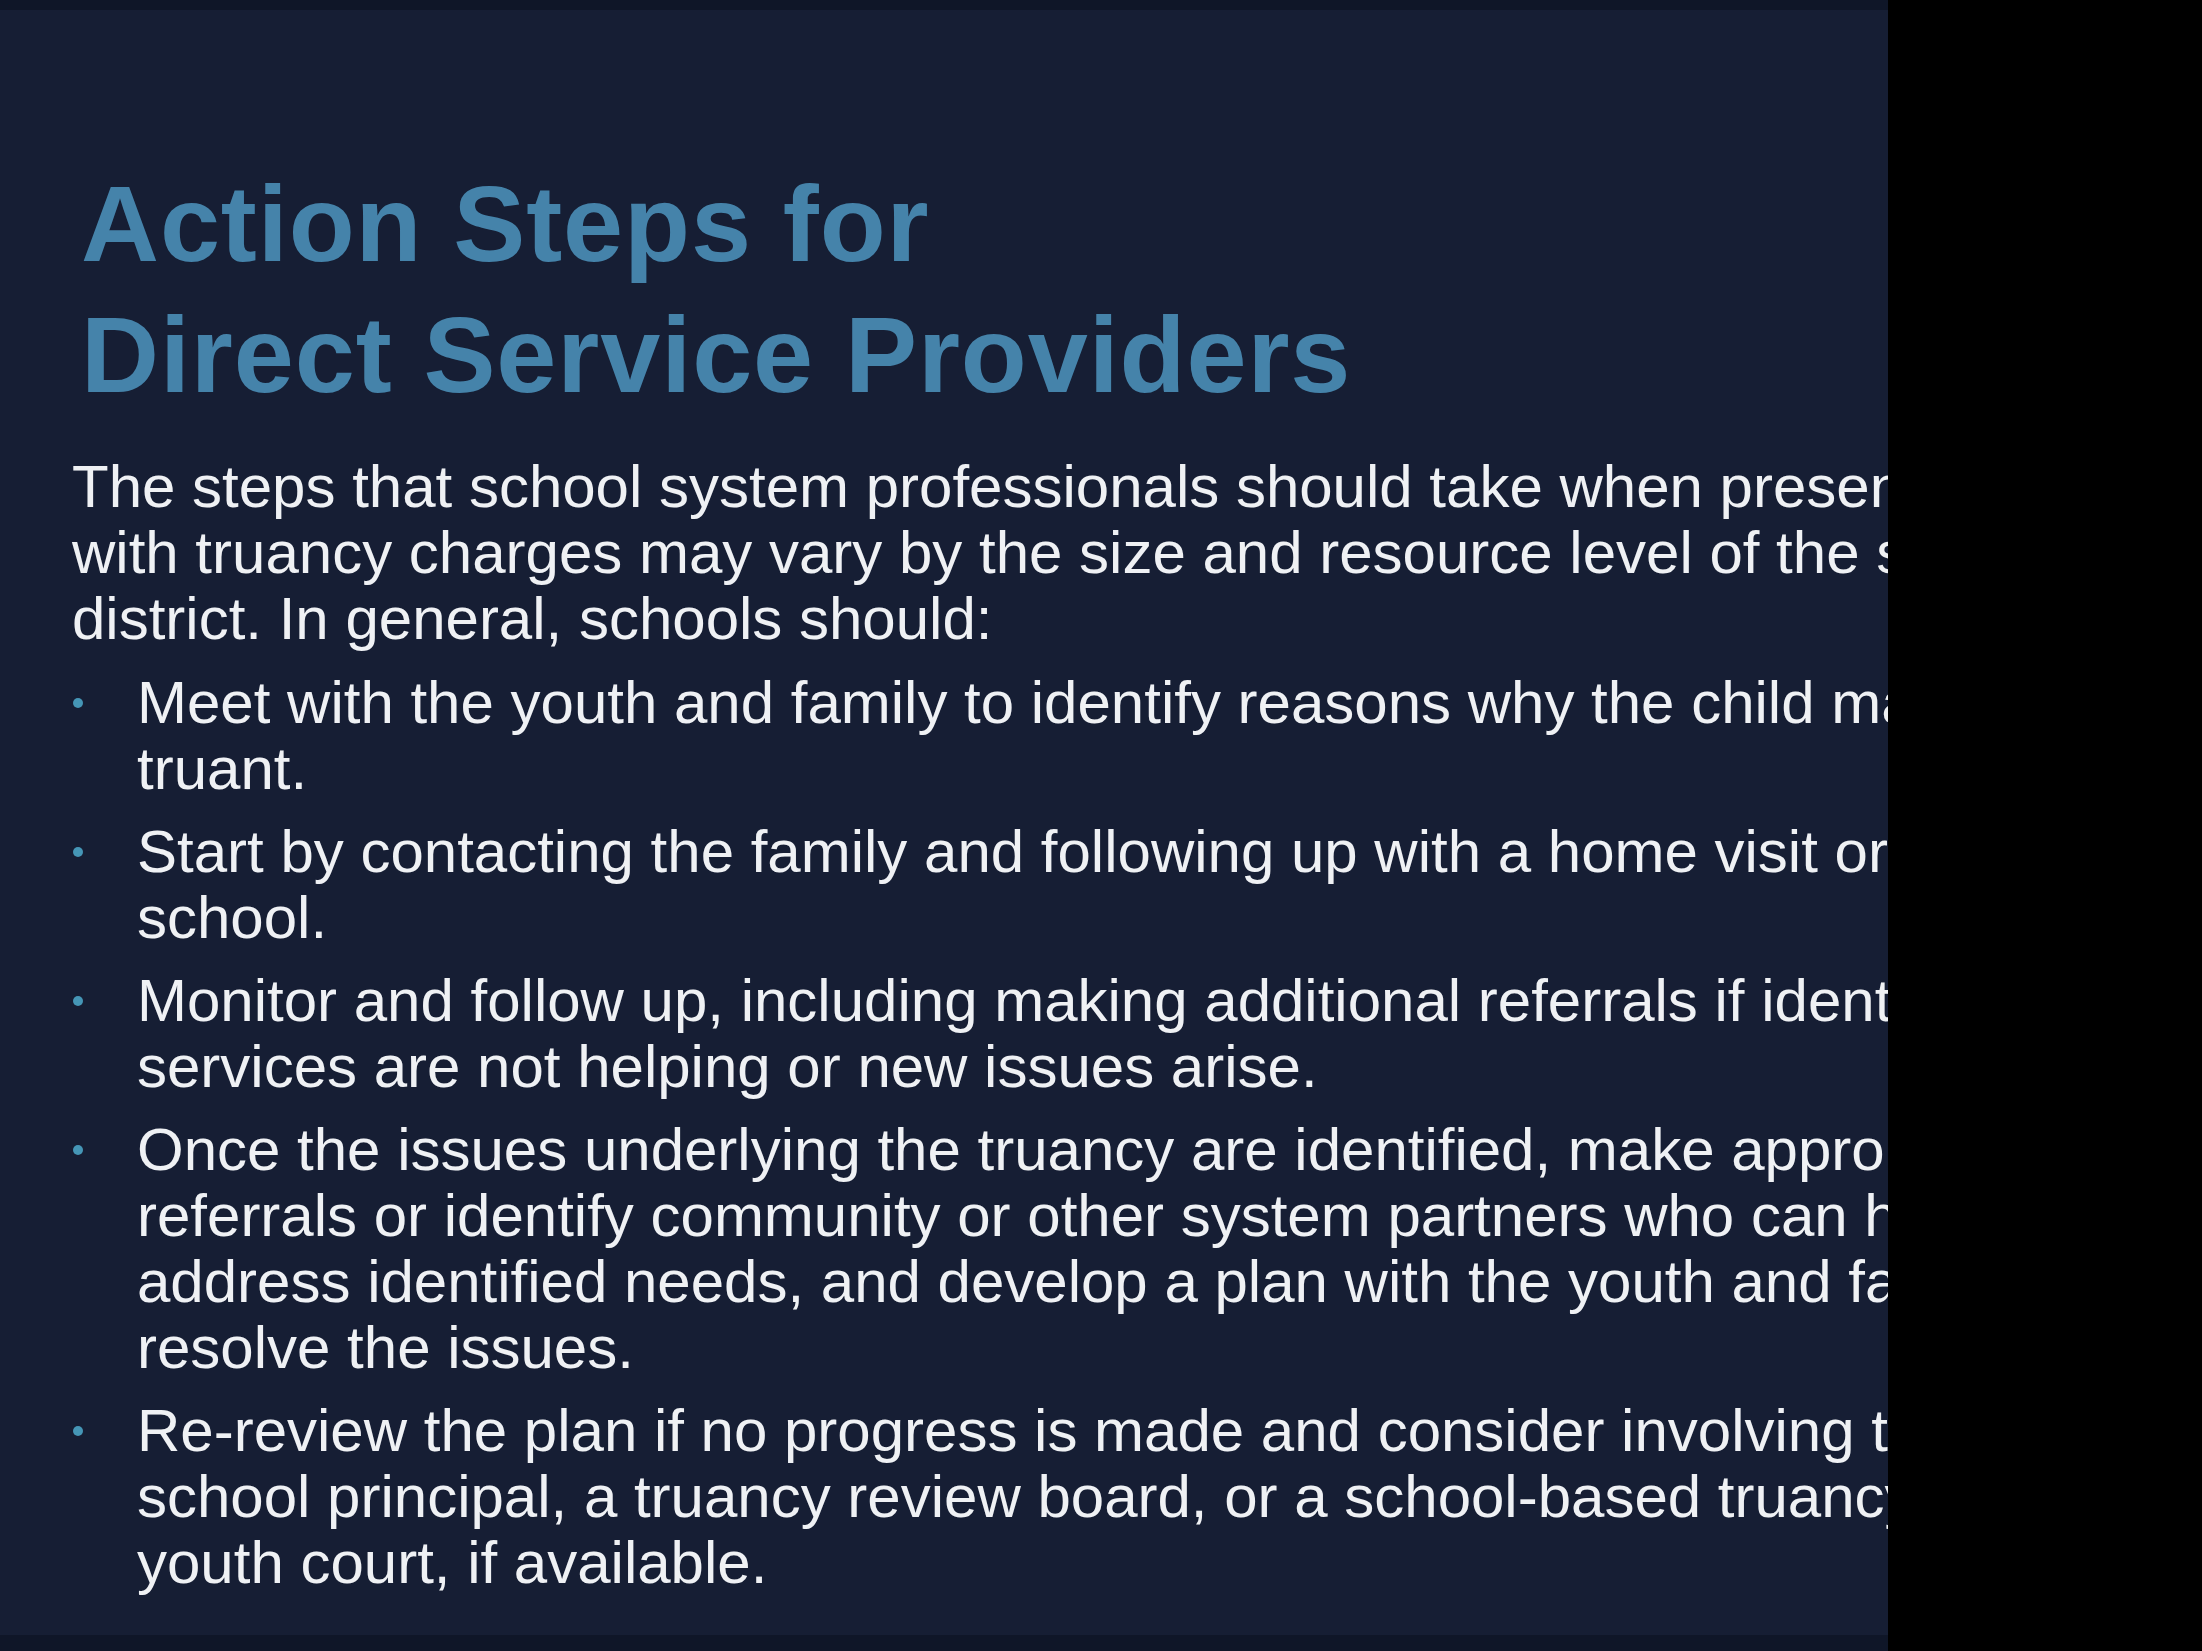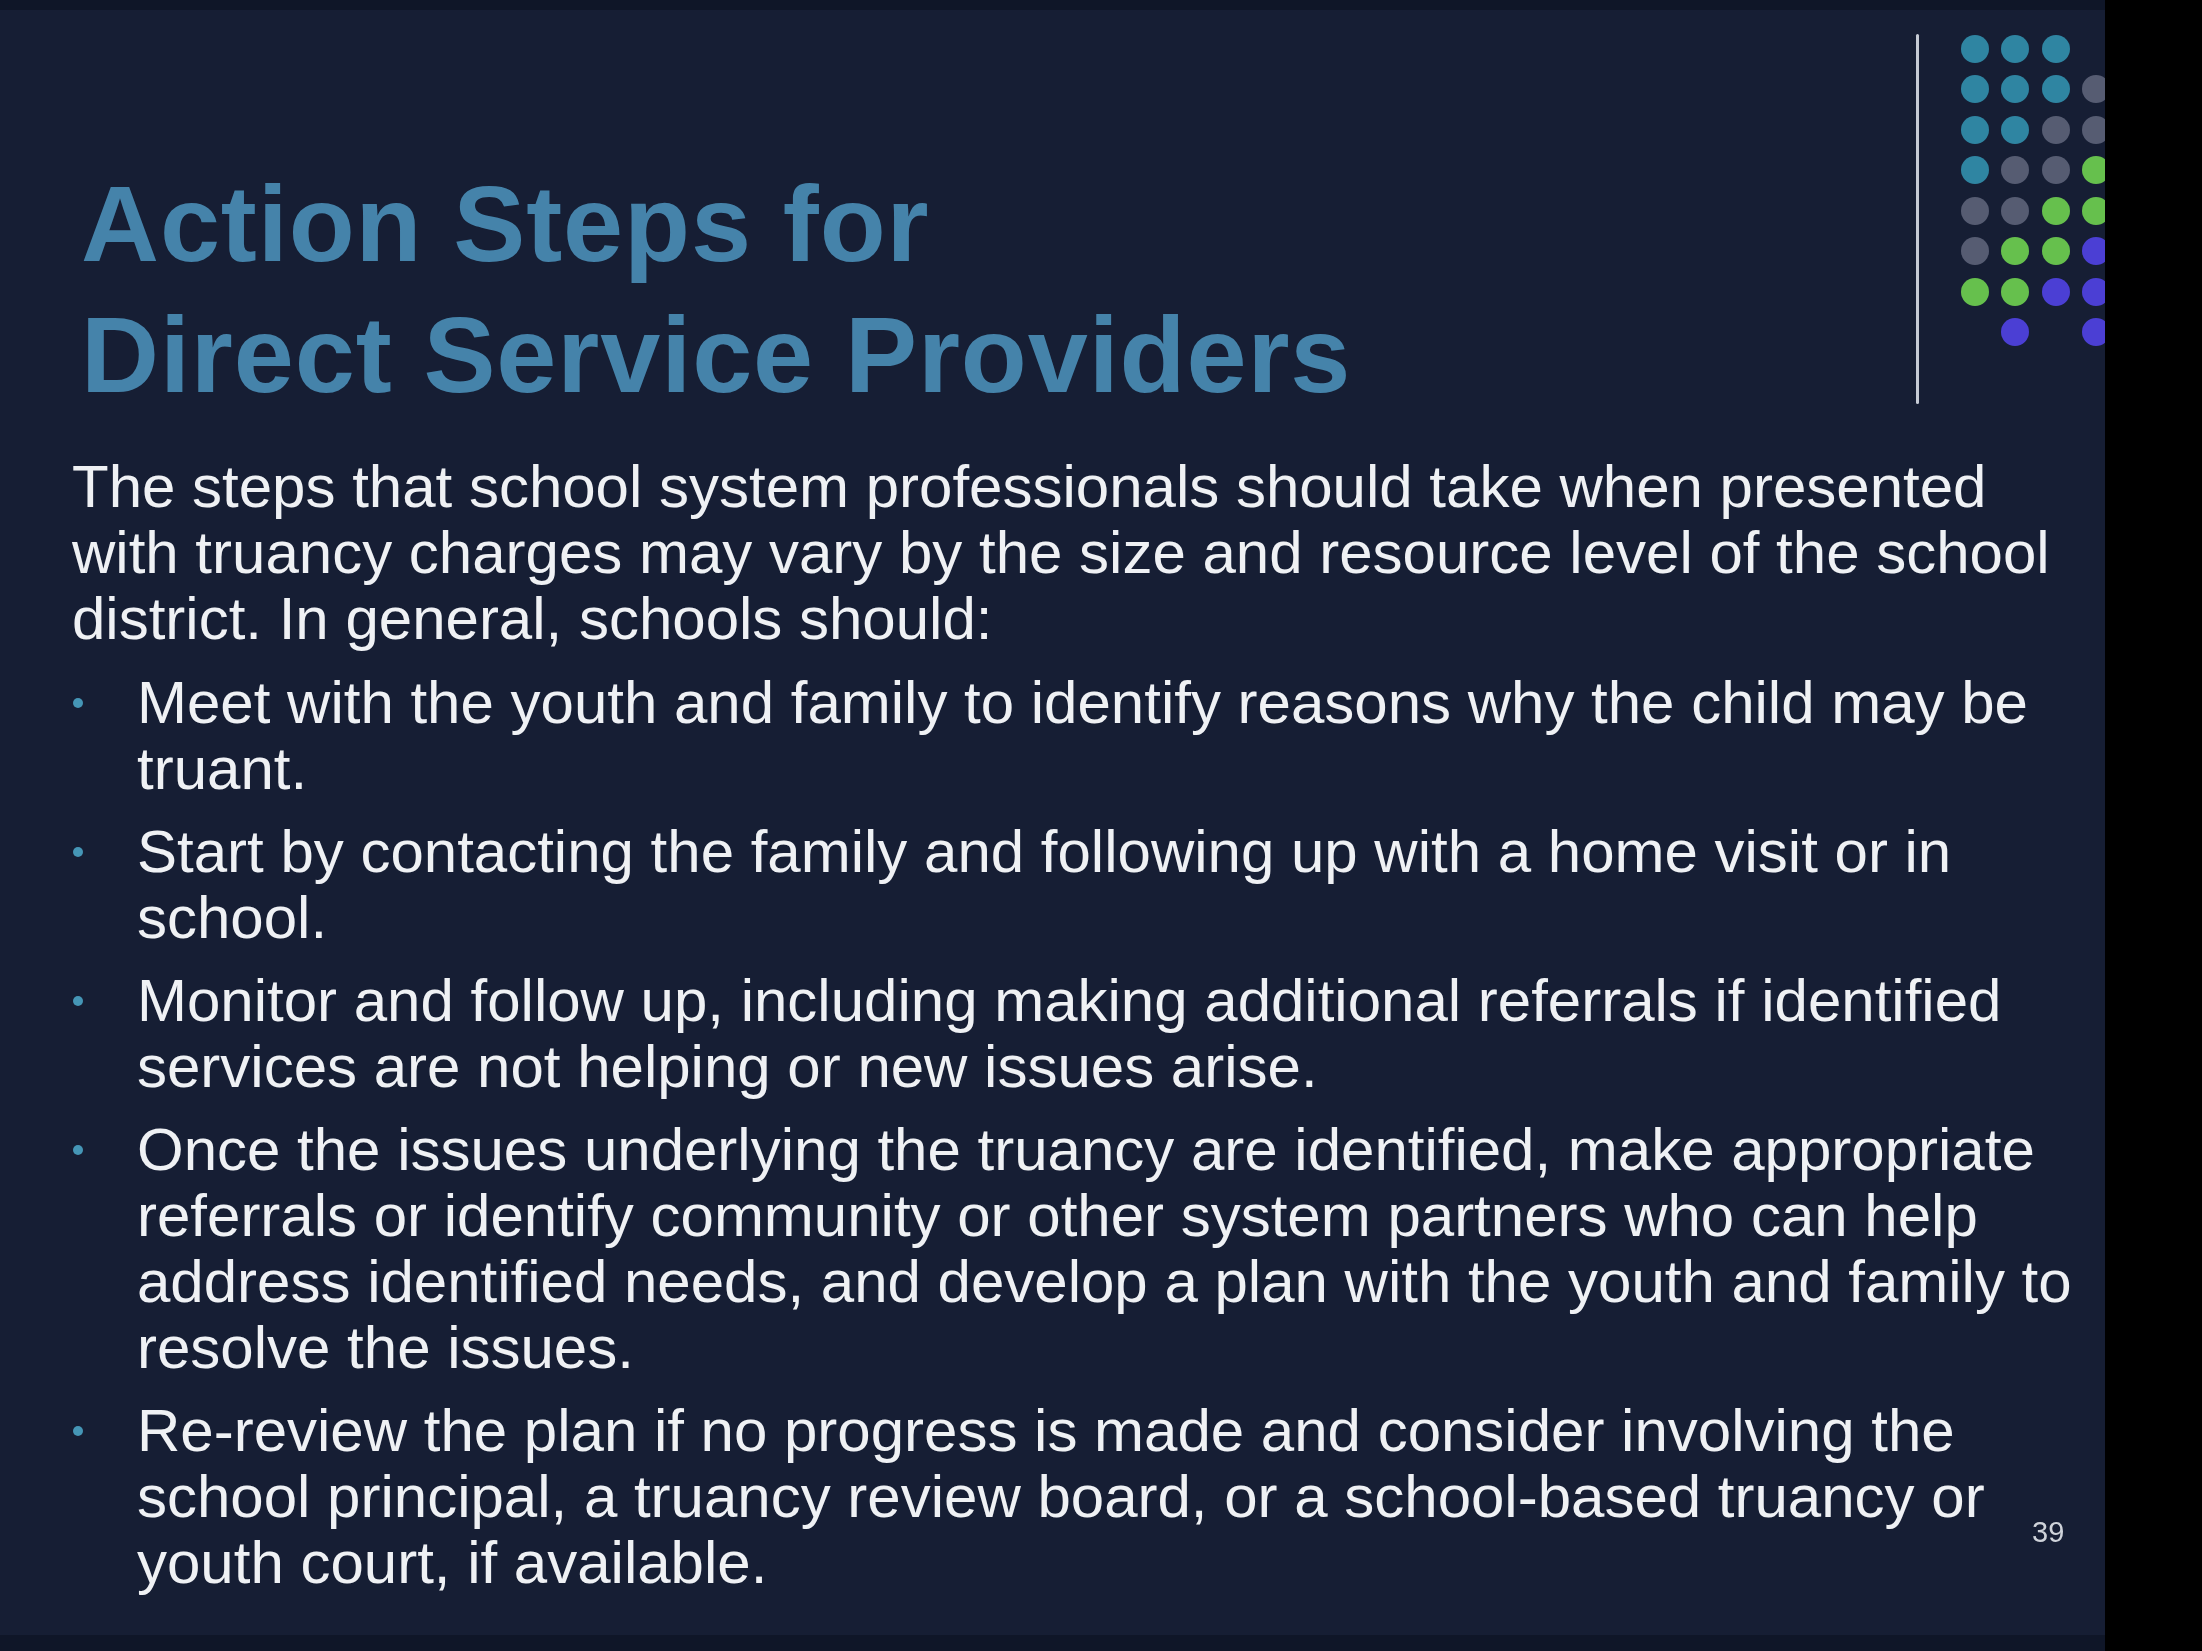--- a/index.html
+++ b/index.html
@@ -1,18 +1,18 @@
 <!DOCTYPE html>
 <html style="--background: #161e34; --edge: #0f1628; --title: #4583aa; --body-text: #eff1f4; --bullet-marker: #4596b6; --page-number: #cfd3da; --divider-line: #c6cbd5; --dot-teal: #2f85a2; --dot-slate: #565c72; --dot-green: #66c04d; --dot-purple: #4b3fd4;font-size:13.8px"><head>
 <meta charset="utf-8">
 <style>
   html, body { margin: 0; padding: 0; background: #000; }
   .slide {
     position: relative;
-    width: 2105px;
+    width: 1888px;
     height: 1652px;
     background: var(--background, #161e34);
     overflow: hidden;
     font-family: "Liberation Sans", sans-serif;
     text-decoration: underline;
   }
   .edge-strip { position: absolute; left: 0; right: 0; background: var(--edge, #0f1628); }
   .edge-top { top: 0; height: 10.3px; }
   .edge-bottom { bottom: 0; height: 17px; }
 

